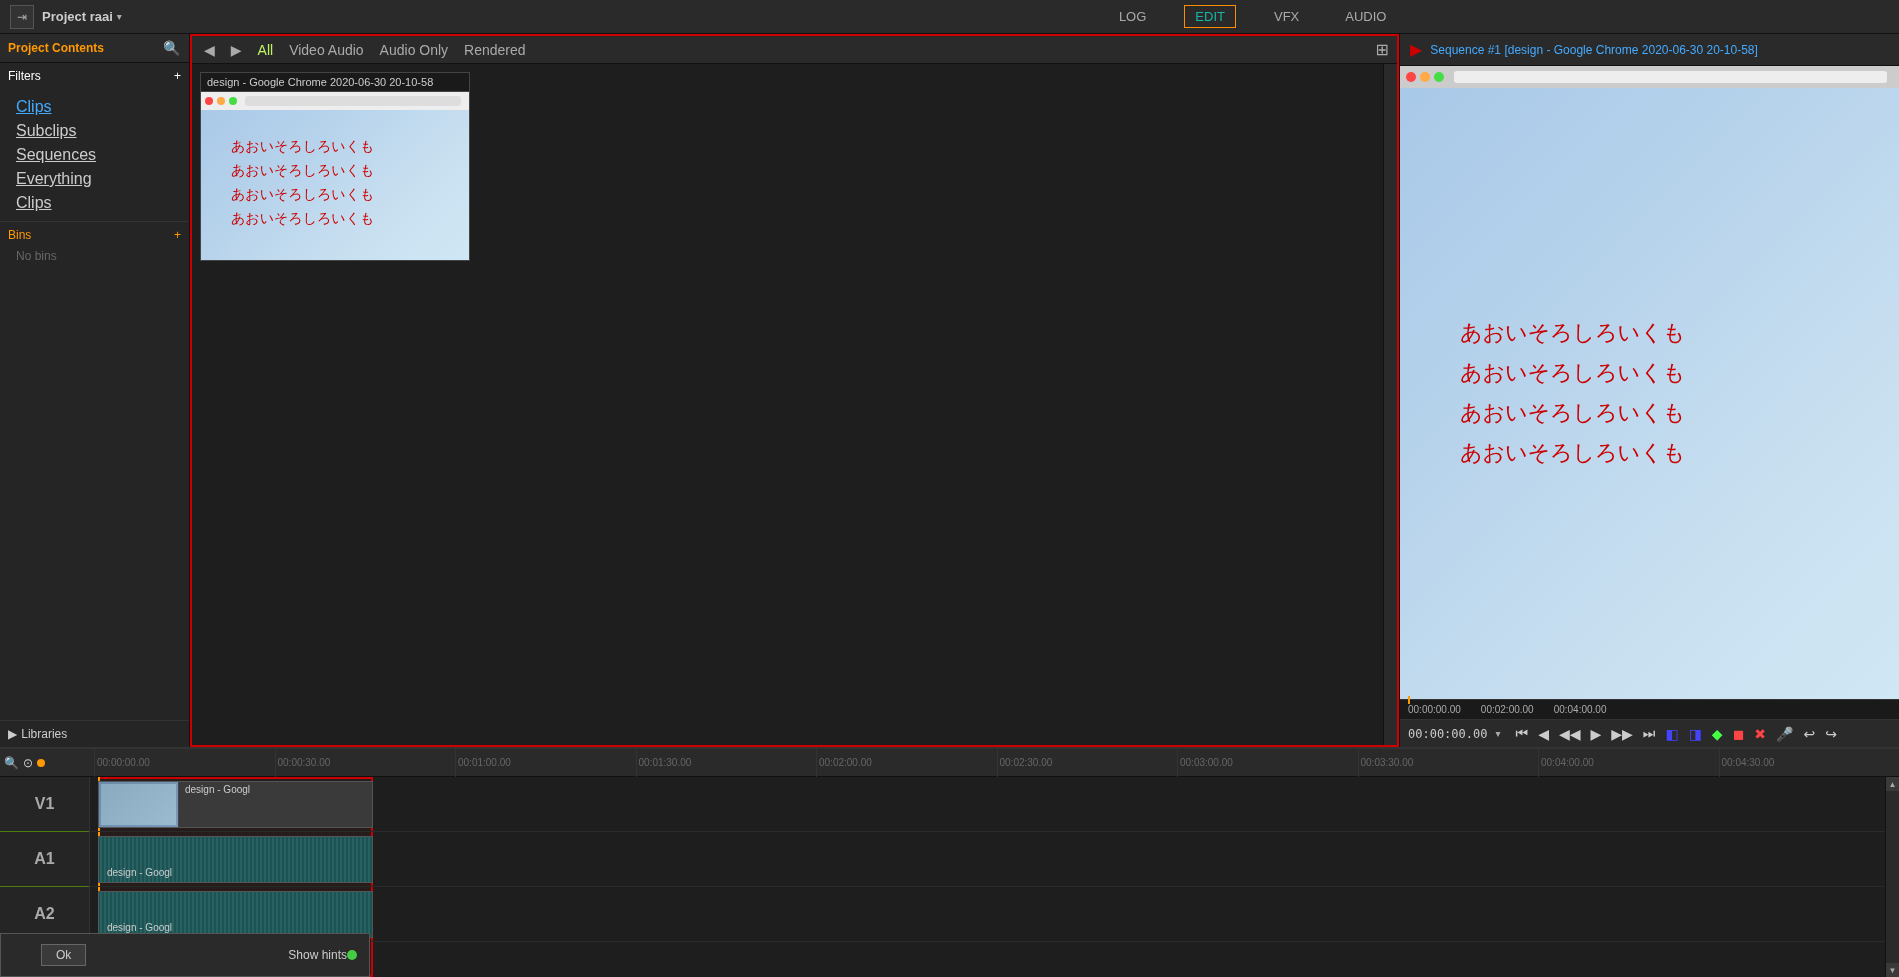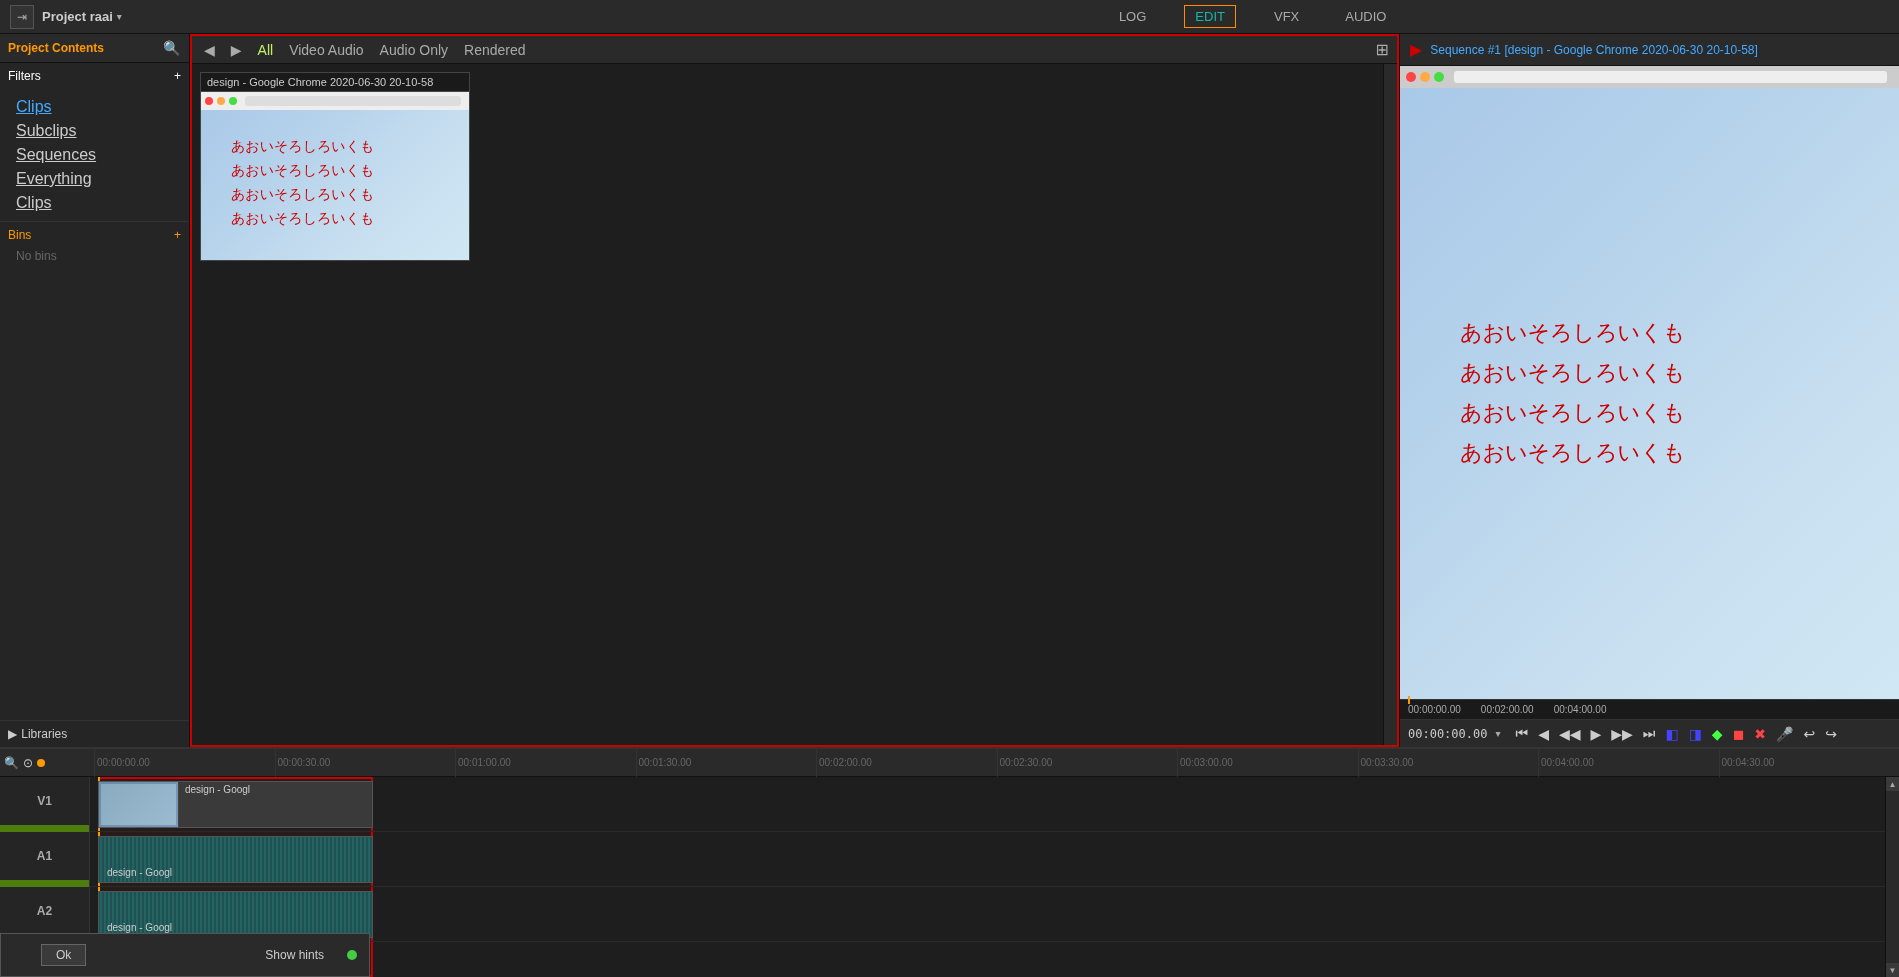--- a/index.html
+++ b/index.html
@@ -368,23 +368,23 @@
       background: #252525;
       border-right: 1px solid #333;
       display: flex;
       flex-direction: column;
     }
     .track-label {
       height: 55px;
       display: flex;
       align-items: center;
       justify-content: center;
-      font-size: 12px;
-      color: #aaa;
-      border-bottom: 7px solid #4d7c0f;
+      font-size: 16px;
+      color: #aaa;
+      border-bottom: 1px solid #4d7c0f;
       font-weight: bold;
     }
     .track-area {
       flex: 1;
       background: #1e1e1e;
       position: relative;
       overflow: hidden;
     }
     .track-row {
       height: 55px;
@@ -495,21 +495,21 @@
       background: #3a3a3a;
       border: 1px solid #666;
       color: #ccc;
       padding: 3px 14px;
       cursor: pointer;
       font-size: 12px;
     }
     .show-hints {
       display: flex;
       align-items: center;
-      gap: 23px;
+      gap: 0;
       color: #ccc;
       font-size: 12px;
     }
     .green-dot {
       width: 10px;
       height: 10px;
       border-radius: 50%;
       background: #4c4;
     }
   </style>

